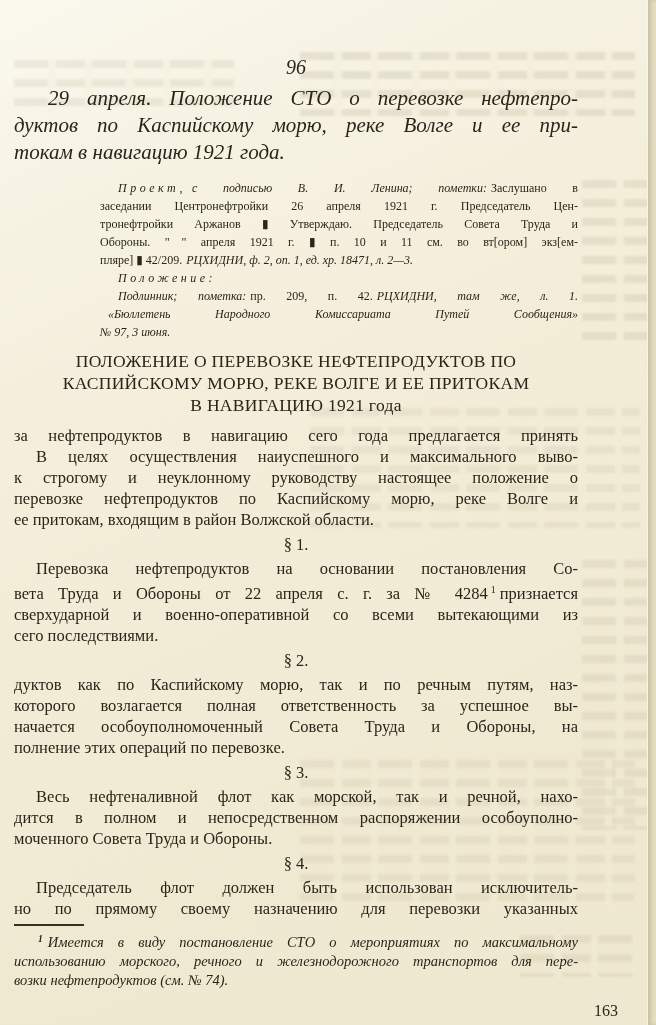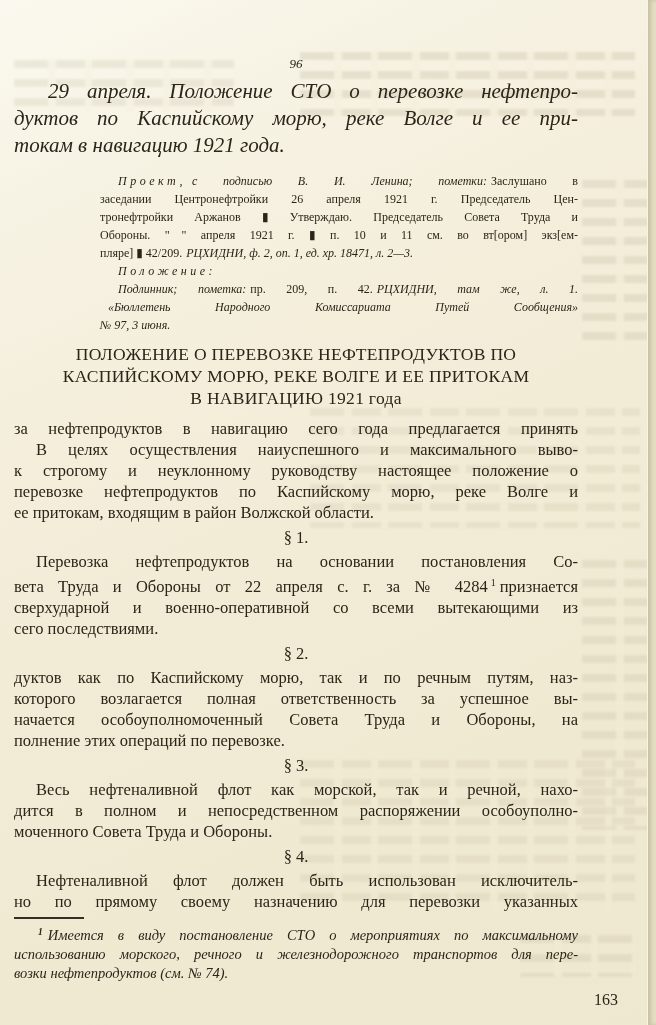--- a/index.html
+++ b/index.html
@@ -23,41 +23,41 @@
     background-image:
       repeating-linear-gradient(90deg, rgba(243,238,217,0) 0 34px, rgba(243,238,217,.9) 34px 42px, rgba(243,238,217,0) 42px 71px, rgba(243,238,217,.9) 71px 78px),
       repeating-linear-gradient(180deg, rgba(146,134,98,.40) 0 8px, rgba(146,134,98,0) 8px 19px);
     filter:blur(1.2px);
     opacity:.40;
   }
   .content{position:absolute;left:14px;top:0;width:564px;z-index:2;}
   .ln{text-align:justify;text-align-last:justify;}
   .ln.last{text-align-last:left;}
   .center{text-align:left;text-align-last:center;}
-  .pageno-top{padding-top:56px;font-size:13px;font-style:italic;text-align:center;}
+  .pageno-top{padding-top:56px;font-size:20px;font-style:italic;text-align:center;}
   .doc-title{margin-top:6px;font-style:italic;font-weight:normal;font-size:21px;line-height:27px;}
   .ind34{padding-left:34px;}
   .ind22{padding-left:22px;}
   .ind18{padding-left:18px;}
   .ind8{padding-left:8px;}
   .citation{margin-top:13px;margin-left:86px;width:478px;font-size:12px;line-height:18px;}
   .it{font-style:italic;}
   .sp-label{font-style:italic;letter-spacing:3.5px;margin-right:6px;}
   .gap-l{margin-left:4px;}
   .caps-heading{margin-top:9px;font-size:17.5px;line-height:22px;letter-spacing:.3px;}
   .body-par{font-size:16.5px;line-height:21px;}
   .intro{margin-top:9px;}
   .sec-mark{margin:5px 0 3px 0;font-size:16.5px;text-align:center;}
   .sup{font-size:10px;vertical-align:6px;margin-left:3px;}
   .after-sup{margin-left:4px;}
   .footnote{margin-top:5px;font-size:14.5px;line-height:19px;font-style:italic;}
   .fn-rule{width:70px;height:0;border-top:2px solid #352e22;margin-bottom:4px;}
   .fn-ind{padding-left:24px;}
   .fn-sup{font-size:9.5px;vertical-align:5px;margin-right:5px;font-weight:bold;}
-  .pageno-bottom{position:absolute;right:38px;bottom:16px;font-size:16px;z-index:2;}
+  .pageno-bottom{position:absolute;right:38px;bottom:5px;font-size:16px;z-index:2;}
 </style>
 </head>
 <body>
 
 <div class="page">
 
   <div class="bleed" style="left:300px;top:52px;width:335px;height:64px;"></div>
   <div class="bleed" style="left:14px;top:60px;width:220px;height:52px;opacity:.3;"></div>
   <div class="bleed" style="left:582px;top:180px;width:66px;height:170px;opacity:.34;"></div>
   <div class="bleed" style="left:310px;top:408px;width:330px;height:120px;opacity:.26;"></div>
@@ -129,21 +129,21 @@
 
     <div class="sec-mark">§ 3.</div>
     <div class="body-par">
       <div class="ln ind22">Весь нефтеналивной флот как морской, так и речной, нахо-</div>
       <div class="ln">дится в полном и непосредственном распоряжении особоуполно-</div>
       <div class="ln last">моченного Совета Труда и Обороны.</div>
     </div>
 
     <div class="sec-mark">§ 4.</div>
     <div class="body-par">
-      <div class="ln ind22">Нефтеналивной флот должен быть использован исключитель-</div>
+      <div class="ln ind22">Председатель флот должен быть использован исключитель-</div>
       <div class="ln">но по прямому своему назначению для перевозки указанных</div>
     </div>
 
     <div class="footnote">
       <div class="fn-rule"></div>
       <div class="ln ind22 fn-ind">
         <span class="fn-sup">1</span><span>Имеется в виду постановление СТО о мероприятиях по максимальному</span>
       </div>
       <div class="ln">использованию морского, речного и железнодорожного транспортов для пере-</div>
       <div class="ln last">возки нефтепродуктов (см. № 74).</div>

